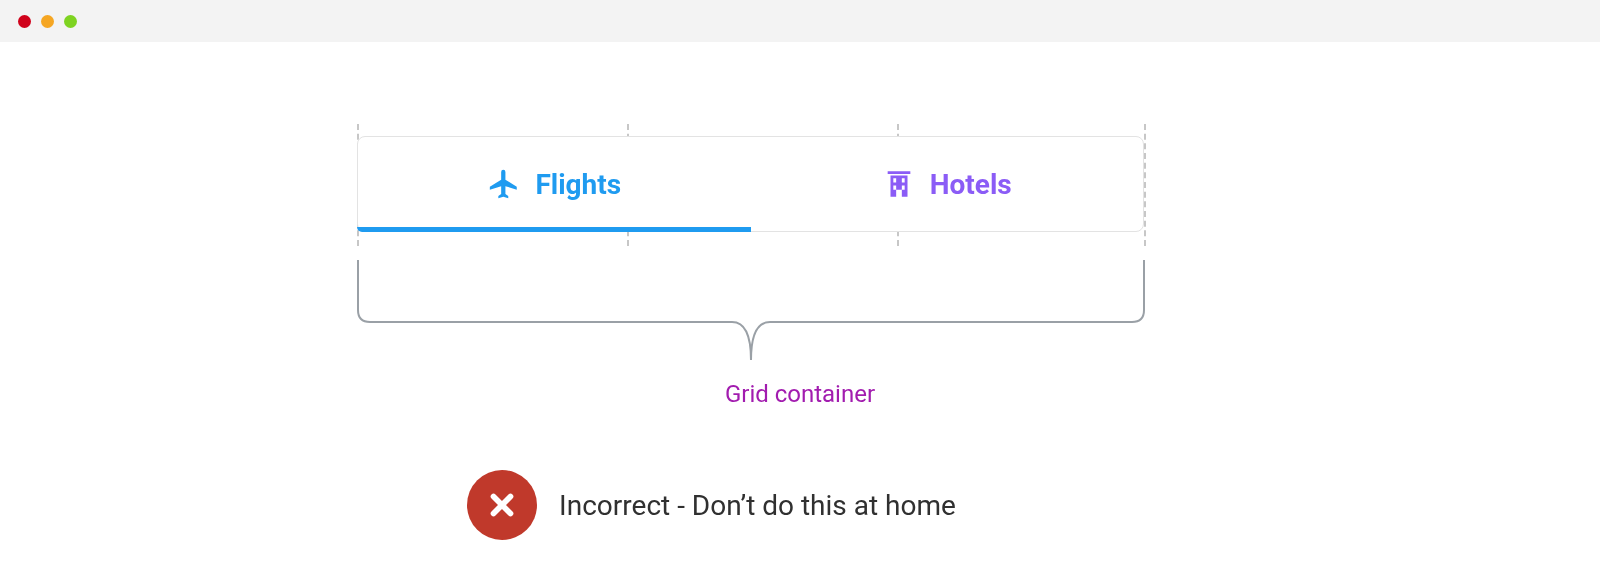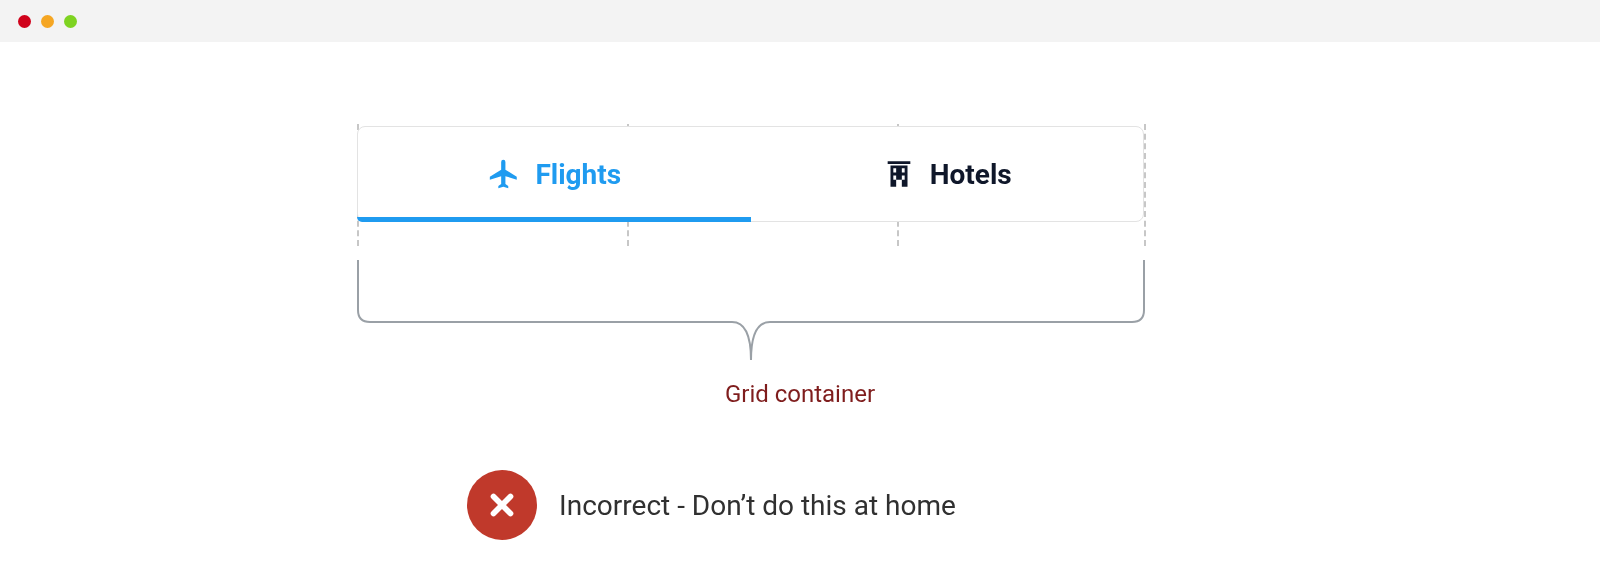--- a/index.html
+++ b/index.html
@@ -45,38 +45,38 @@
       border-left: 2px dashed #c7c7c7;
     }
     .g0 { left: 0; }
     .g1 { left: 270px; }
     .g2 { left: 540px; }
     .g3 { left: 787px; }
 
     
     .tabs {
       position: absolute;
-      top: 84px;
+      top: 94px;
       left: 357px;
       width: 787px;
       height: 96px;
       border: 1px solid #e3e3e3;
       border-radius: 8px;
       display: flex;
       background: #fff;
     }
     .tab {
       flex: 1 1 0;
       display: flex;
       align-items: center;
       justify-content: center;
       gap: 14px;
       font-weight: 700;
       font-size: 28px;
-      color: #0f172a;
+      color: #8b5cf6;
       position: relative;
       cursor: pointer;
     }
     .tab.active { color: #1f9bf0; }
     .tab.active::after {
       content: "";
       position: absolute;
       left: -1px;
       right: 0;
       bottom: -1px;
@@ -95,21 +95,21 @@
       width: 798px;
       height: 120px;
       pointer-events: none;
     }
     .bracket-label {
       position: absolute;
       top: 338px;
       left: 0;
       width: 1600px;
       text-align: center;
-      color: #7f1d1d;
+      color: #a21caf;
       font-size: 24px;
     }
 
     
     .error-row {
       position: absolute;
       top: 428px;
       left: 0;
       width: 1423px;
       display: flex;

